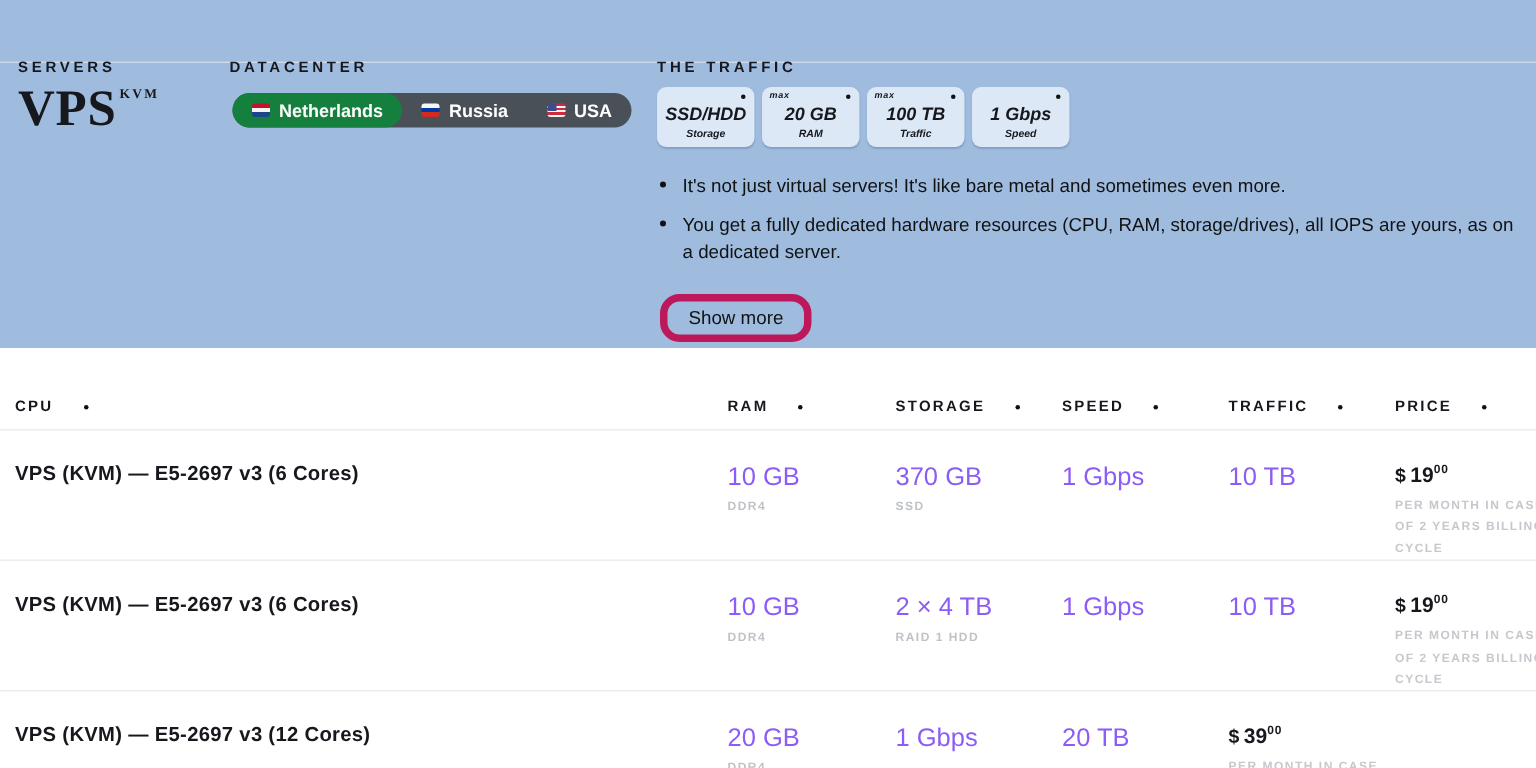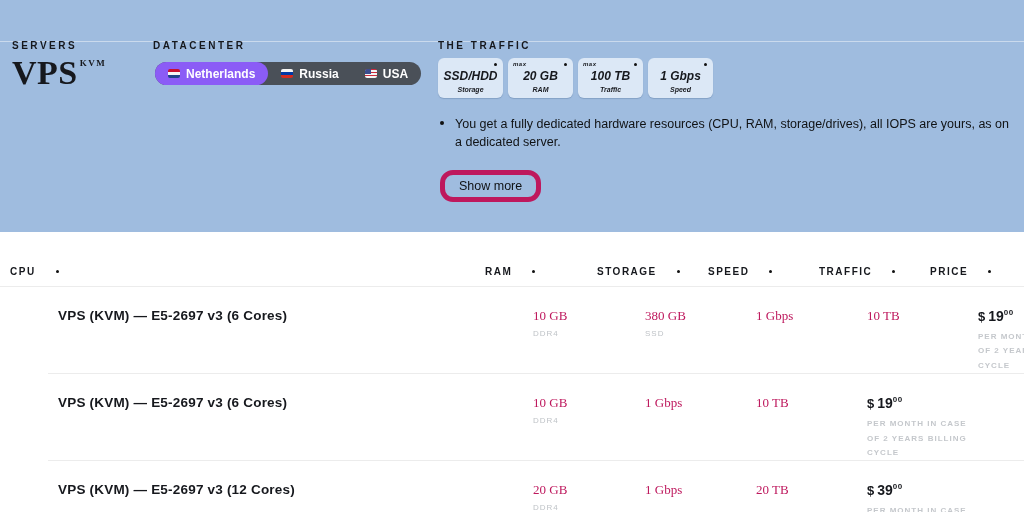--- a/index.html
+++ b/index.html
@@ -18,21 +18,21 @@
 
   .vps-title { position:absolute; left:12px; top:54px; font-size:34px; font-weight:800;
     letter-spacing:0.5px;font-family:Liberation Serif, serif; }
   .vps-title sup { font-size:9px; font-weight:800; letter-spacing:1.5px; vertical-align:18px; margin-left:2px; }
 
   
   .pills { position:absolute; left:155px; top:62px; display:inline-flex; align-items:center;
     background:#4a5058; border-radius:13px; height:23px; }
   .pill { display:flex; align-items:center; gap:6px; height:23px; padding:0 13px;
     border-radius:13px; color:#fff; font-size:12px; font-weight:bold; cursor:pointer; }
-  .pill.selected { background:#8b5cf6; }
+  .pill.selected { background:#15803d; }
   .flag { width:12px; height:9px; border-radius:2px; display:inline-block; position:relative; overflow:hidden; }
   .flag-nl { background:linear-gradient(to bottom,#c8102e 33%,#f5f5f5 33% 66%,#1e448a 66%); }
   .flag-ru { background:linear-gradient(to bottom,#f5f5f5 33%,#0039a6 33% 66%,#d52b1e 66%); }
   .flag-us { background:repeating-linear-gradient(to bottom,#cc2b3c 0 1.5px,#f5f5f5 1.5px 3px); }
   .flag-us::before { content:""; position:absolute; left:0; top:0; width:6px; height:5px; background:#3c4e8f; }
 
   
   .essence { position:absolute; left:438px; top:58px; width:580px; }
   .spec-cards { display:flex; gap:5px; }
   .spec-card { position:relative; width:65px; height:40px; background:#dce8f6; border-radius:6px;
@@ -53,25 +53,25 @@
     border:5px solid #be185d; border-radius:13px; padding:4px 14px; font-size:12.5px;
     font-family:inherit; color:#101214; cursor:pointer; }
 
   
   .plans { width:1024px; background:#fff; }
   .t-grid { display:grid; grid-template-columns:475px 112px 111px 111px 111px 1fr; padding-left:10px; }
   .t-head { padding-top:34px; padding-bottom:9px; border-bottom:1px solid #ececec; }
   .t-head .col { font-size:10px; font-weight:bold; letter-spacing:1.5px; display:flex; align-items:center; gap:20px; }
   .head-dot { width:3px; height:3px; border-radius:50%; background:#111; display:inline-block; }
 
-  .t-row { padding-top:21px; min-height:77px; border-bottom:1px solid #ececec; align-items:start;margin-left:48px; }
+  .t-row { padding-top:21px; min-height:77px; border-bottom:1px solid #ececec; align-items:start; }
   .t-row:last-child { border-bottom:none; }
   .cpu-name { font-size:13.5px; font-weight:bold; letter-spacing:0.2px; }
-  .cell-main { font-size:13px; color:#be185d;font-family:Liberation Serif, serif; }
-  .cell-sub { margin-top:5px; font-size:8px; font-weight:normal; letter-spacing:1px; color:#bfc3c7; text-transform:uppercase; }
+  .cell-main { font-size:17px; color:#8b5cf6; }
+  .cell-sub { margin-top:5px; font-size:8px; font-weight:bold; letter-spacing:1px; color:#bfc3c7; text-transform:uppercase; }
   .price-main { font-weight:800; font-size:14px; }
   .price-main .cur { font-size:13px; margin-right:3px; }
   .price-main sup { font-size:8px; vertical-align:6px; letter-spacing:0.5px; }
   .price-sub { margin-top:6px; width:100px; font-size:8px; font-weight:bold; letter-spacing:1px;
     line-height:1.8; color:#c5c8cc; text-transform:uppercase; }
 </style>
 </head>
 <body>
 
 <div class="hero">
@@ -118,20 +118,21 @@
         <span class="spec-label">Traffic</span>
       </div>
       <div class="spec-card">
         <span class="spec-dot"></span>
         <span class="spec-value">1 Gbps</span>
         <span class="spec-label">Speed</span>
       </div>
     </div>
 
     <ul class="bullets">
+      <li><span class="bullet-dot"></span><span>It's not just virtual servers! It's like bare metal and sometimes even more.</span></li>
       <li><span class="bullet-dot"></span><span>You get a fully dedicated hardware resources (CPU, RAM, storage/drives), all IOPS are yours, as on a dedicated server.</span></li>
     </ul>
 
     <button class="show-more">Show more</button>
   </div>
 </div>
 
 <div class="plans">
   <div class="t-grid t-head">
     <span class="col">
@@ -160,37 +161,41 @@
       </span>
   </div>
 
   <div class="t-grid t-row">
     <div class="cpu-name">VPS (KVM) — E5-2697 v3 (6 Cores)</div>
     <div>
       <div class="cell-main">10 GB</div>
       <div class="cell-sub">DDR4</div>
     </div>
     <div>
-      <div class="cell-main">380 GB</div>
+      <div class="cell-main">370 GB</div>
       <div class="cell-sub">SSD</div>
     </div>
     <div class="cell-main">1 Gbps</div>
     <div class="cell-main">10 TB</div>
     <div>
       <div class="price-main"><span class="cur">$</span><span>19</span><sup>00</sup></div>
       <div class="price-sub">PER MONTH IN CASE OF 2 YEARS BILLING CYCLE</div>
     </div>
   </div>
 
   <div class="t-grid t-row">
     <div class="cpu-name">VPS (KVM) — E5-2697 v3 (6 Cores)</div>
     <div>
       <div class="cell-main">10 GB</div>
       <div class="cell-sub">DDR4</div>
     </div>
+    <div>
+      <div class="cell-main">2 × 4 TB</div>
+      <div class="cell-sub">RAID 1 HDD</div>
+    </div>
     <div class="cell-main">1 Gbps</div>
     <div class="cell-main">10 TB</div>
     <div>
       <div class="price-main"><span class="cur">$</span><span>19</span><sup>00</sup></div>
       <div class="price-sub">PER MONTH IN CASE OF 2 YEARS BILLING CYCLE</div>
     </div>
   </div>
 
   <div class="t-grid t-row">
     <div class="cpu-name">VPS (KVM) — E5-2697 v3 (12 Cores)</div>

